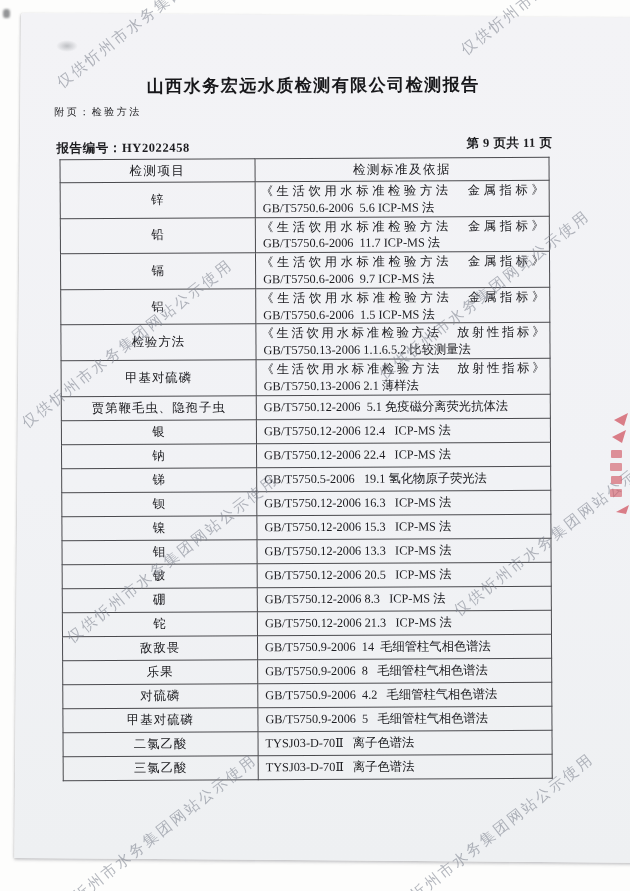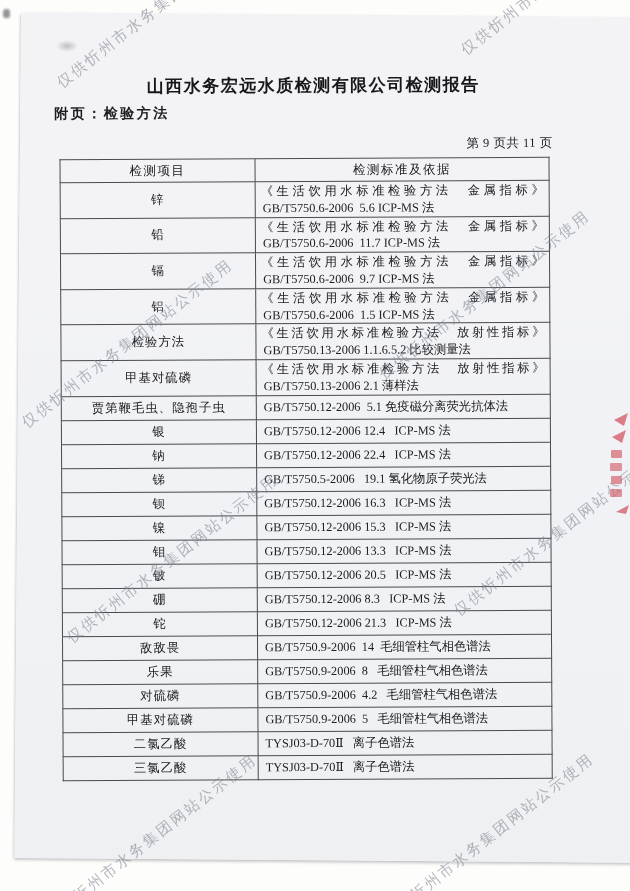--- a/index.html
+++ b/index.html
@@ -23,23 +23,23 @@
   .speck{
     position:absolute;left:3px;top:9px;width:7px;height:9px;border-radius:40%;
     background:rgba(60,62,66,.55);filter:blur(1px);
   }
   
   .sheet{position:absolute;inset:0;transform:rotate(-0.3deg);transform-origin:center;color:#1d1d20;}
   .doc-title{
     position:absolute;top:74px;left:0;width:100%;text-align:center;
     font-size:17px;font-weight:bold;letter-spacing:1.5px;color:#17171a;
   }
-  .subtitle{position:absolute;top:104px;left:56px;font-size:14px;font-weight:bold;letter-spacing:2.5px;}
+  .subtitle{position:absolute;top:104px;left:56px;font-size:10px;font-weight:normal;letter-spacing:2.5px;}
   .report-no{position:absolute;top:139px;left:58px;font-size:12.5px;font-weight:bold;letter-spacing:.6px;}
-  .page-indicator{position:absolute;top:136px;left:468px;font-size:12.5px;font-weight:normal;letter-spacing:.5px;}
+  .page-indicator{position:absolute;top:136px;left:468px;font-size:12.5px;font-weight:bold;letter-spacing:.5px;}
   table.methods{
     position:absolute;top:158px;left:61px;width:490px;
     border-collapse:collapse;table-layout:fixed;color:#202024;
     border:1.5px solid #3c3c40;
   }
   table.methods th, table.methods td{border:1px solid #4a4a4e;padding:0;}
   col.c1{width:195px;}
   tr.hdr{height:23px;}
   th{font-size:12.5px;font-weight:normal;letter-spacing:1.5px;text-align:center;}
   tr.double{height:35.4px;}
@@ -72,20 +72,21 @@
 </head>
 <body>
 
 <div class="paper"></div>
 <div class="smudge"></div>
 <div class="speck"></div>
 
 <div class="sheet">
   <div class="doc-title">山西水务宏远水质检测有限公司检测报告</div>
   <div class="subtitle">附页：检验方法</div>
+  <div class="report-no">报告编号：HY2022458</div>
   <div class="page-indicator">第 9 页共 11 页</div>
 
   <table class="methods">
     <colgroup>
         <col class="c1">
         <col class="c2">
       </colgroup>
     <thead>
       <tr class="hdr">
         <th>检测项目</th>

